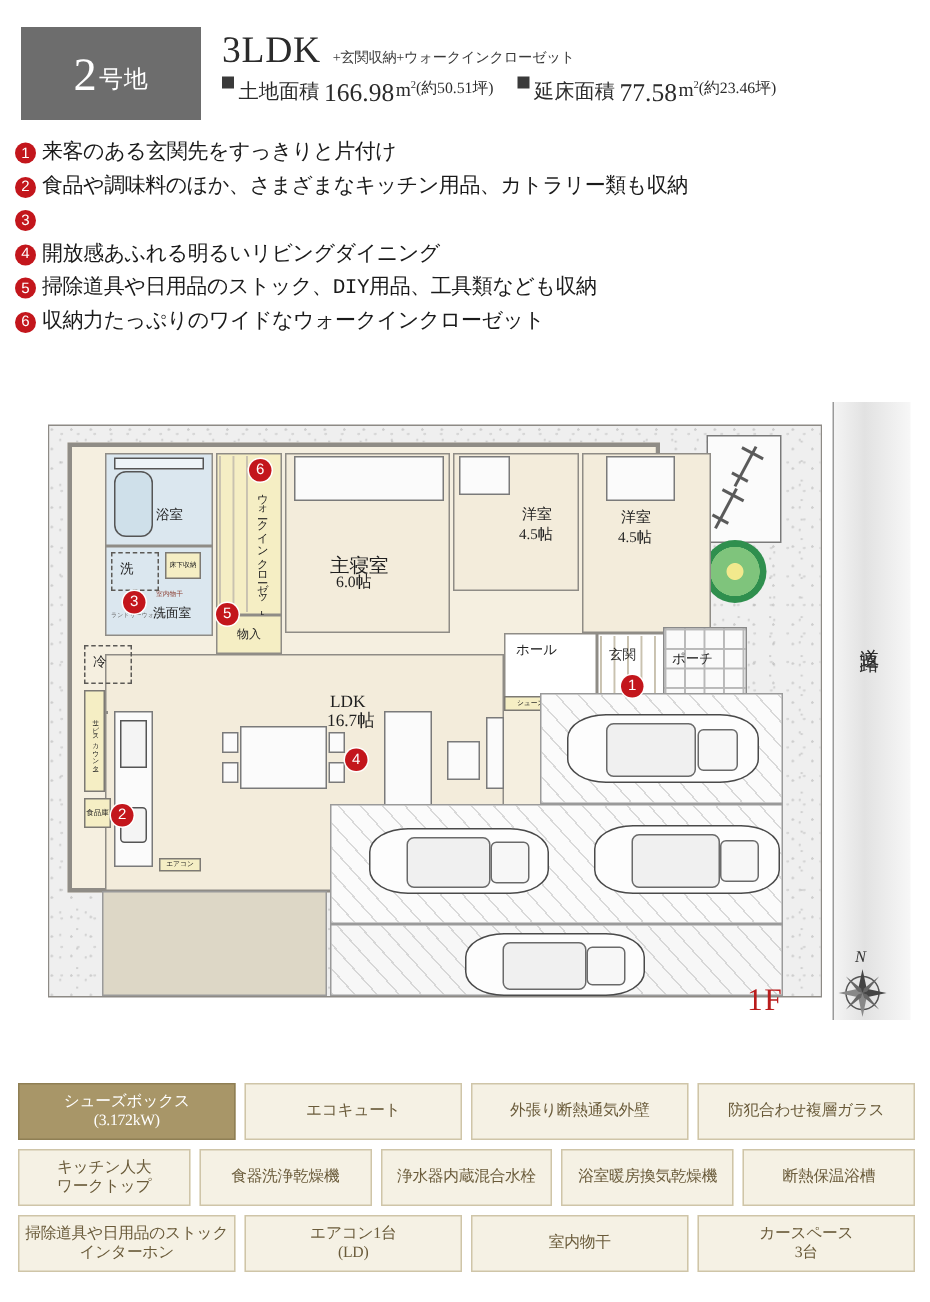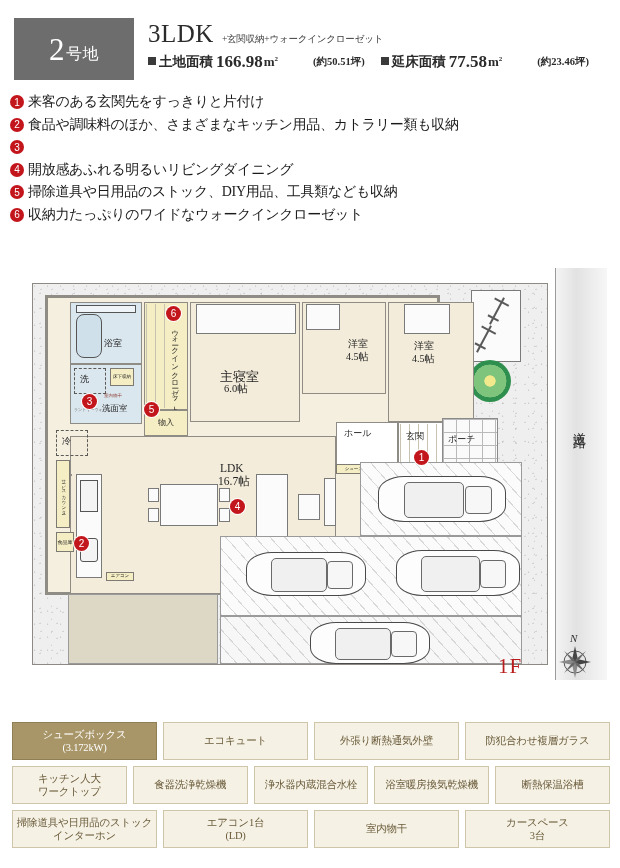--- a/index.html
+++ b/index.html
@@ -20,40 +20,40 @@
     letter-spacing:0.5px;
   }
   .lot-badge .lot-num { font-size:31px; line-height:1; }
   .lot-badge .lot-suffix { font-size:16px; line-height:1; margin-left:1px; position:relative; top:5px;}
 
   .plan-type-row { position:absolute; left:148px; top:20px; display:flex; align-items:baseline; }
   .plan-type { font-size:25px; color:#2b2b2b; letter-spacing:0.5px; }
   .plan-extra { font-size:9.5px; color:#3a3a3a; margin-left:8px; letter-spacing:-0.2px;}
 
   .area-row { position:absolute; left:148px; top:52px; display:flex; align-items:baseline; font-size:14px; color:#2b2b2b;}
-  .area-block { display:flex; align-items:center;font-weight:bold; }
+  .area-block { display:flex; align-items:flex-start; }
   .area-block + .area-block { margin-left:16px; }
   .sq-mark { display:inline-block; width:8px; height:8px; background:#3a3a3a; margin-right:3px; position:relative; top:-1px;}
   .area-label { font-size:13.5px; }
   .area-val { font-size:17px; margin:0 1px 0 3px; }
   .area-unit { font-size:13px; }
   .area-unit sup { font-size:7px; }
-  .area-tsubo { font-size:10.5px;margin-left:35px; }
+  .area-tsubo { font-size:10.5px; }
 
   
   .features { position:absolute; left:10px; top:92px; width:600px; }
   .feat { display:flex; align-items:flex-start; height:22.5px; }
   .feat-num {
     flex:0 0 auto; width:14px; height:14px; border-radius:50%;
     background:#c3161c; color:#fff; font-size:10px;
     display:flex; align-items:center; justify-content:center;
     margin-top:3px; margin-right:4px;
     font-family:"Liberation Sans", sans-serif;
   }
-  .feat-text { font-size:14px; color:#1a1a1a; line-height:20px; letter-spacing:-0.3px; }
+  .feat-text { font-size:14px; color:#1a1a1a; line-height:20px; letter-spacing:-0.3px;font-family:Liberation Mono, monospace; }
 
   
   .fp-wrap { position:absolute; left:10px; top:250px; width:600px; height:440px; }
 
   .fp-outer-frame { position:absolute; left:22px; top:33px; width:516px; height:382px; border:1px solid #8d8a85; background:#ffffff; }
 
   
   .road-strip { position:absolute; left:545px; top:18px; width:52px; height:412px; background:linear-gradient(90deg,#f4f4f4,#e2e2e2 40%,#f7f7f7); border-left:1px solid #9a9a9a;}
   .road-label { position:absolute; left:556px; top:172px; width:22px; font-size:13.5px; color:#2b2b2b; writing-mode:vertical-rl; letter-spacing:3px;}
 

